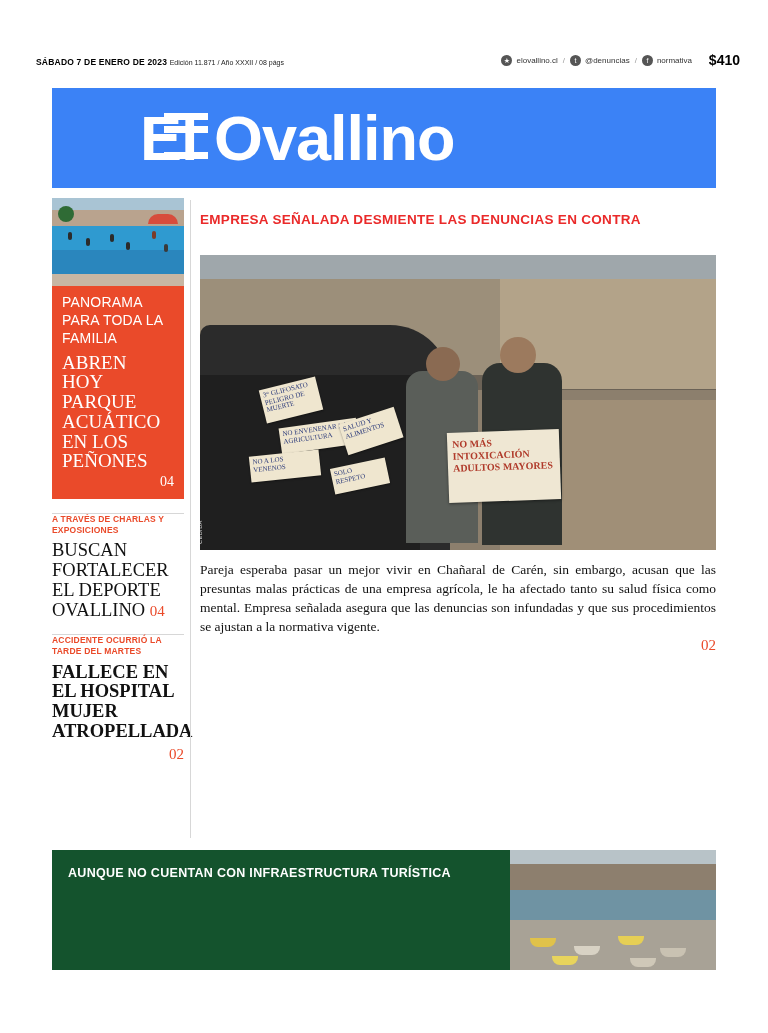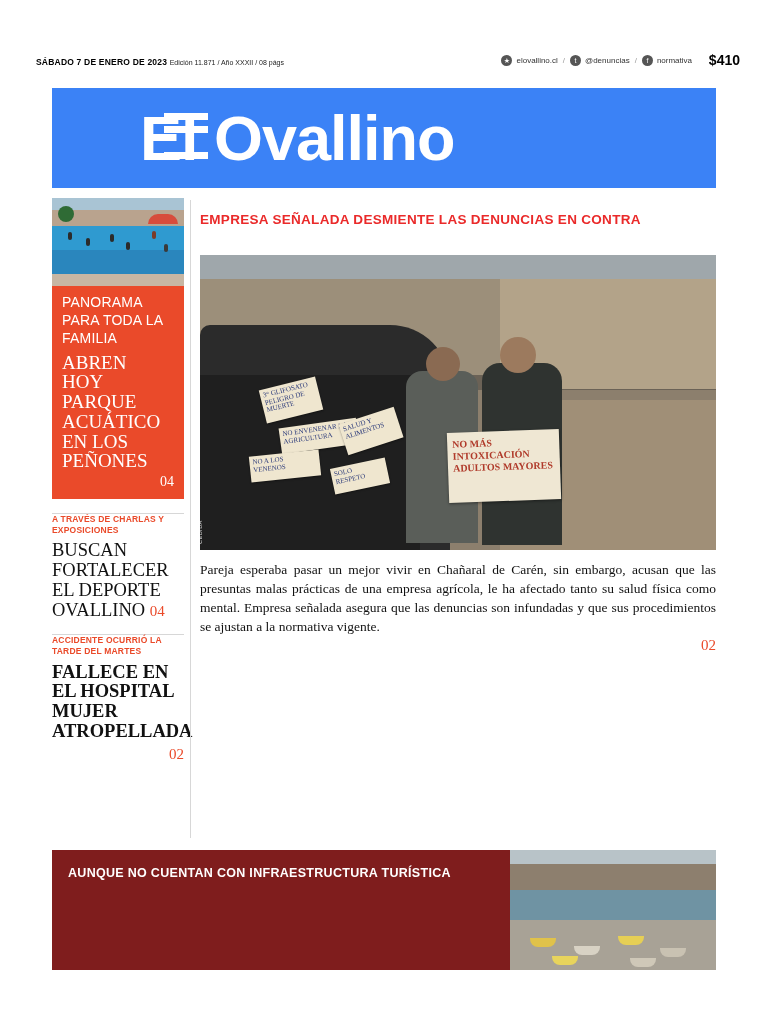--- a/index.html
+++ b/index.html
@@ -313,21 +313,21 @@
   
   .bottom {
     position: absolute;
     left: 52px; top: 850px;
     width: 664px; height: 120px;
   }
   .bottom-left {
     position: absolute;
     left: 0; top: 0;
     width: 521px; height: 120px;
-    background: #7f1d1d;
+    background: #14532d;
   }
   .bottom-kicker {
     color: #ffffff;
     font-size: 12.5px;
     font-weight: bold;
     letter-spacing: 0.3px;
     text-transform: uppercase;
     padding: 16px 0 0 16px;
   }
   .bottom-headline {

